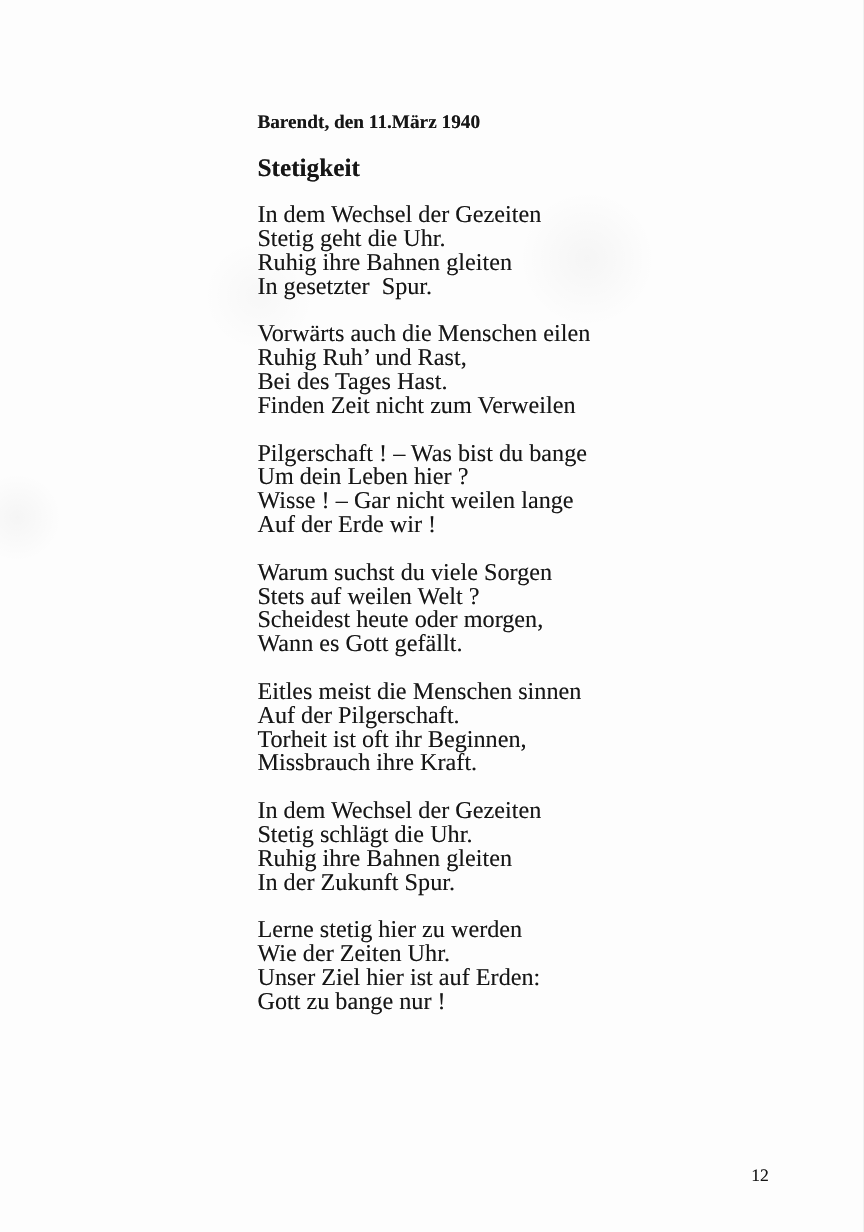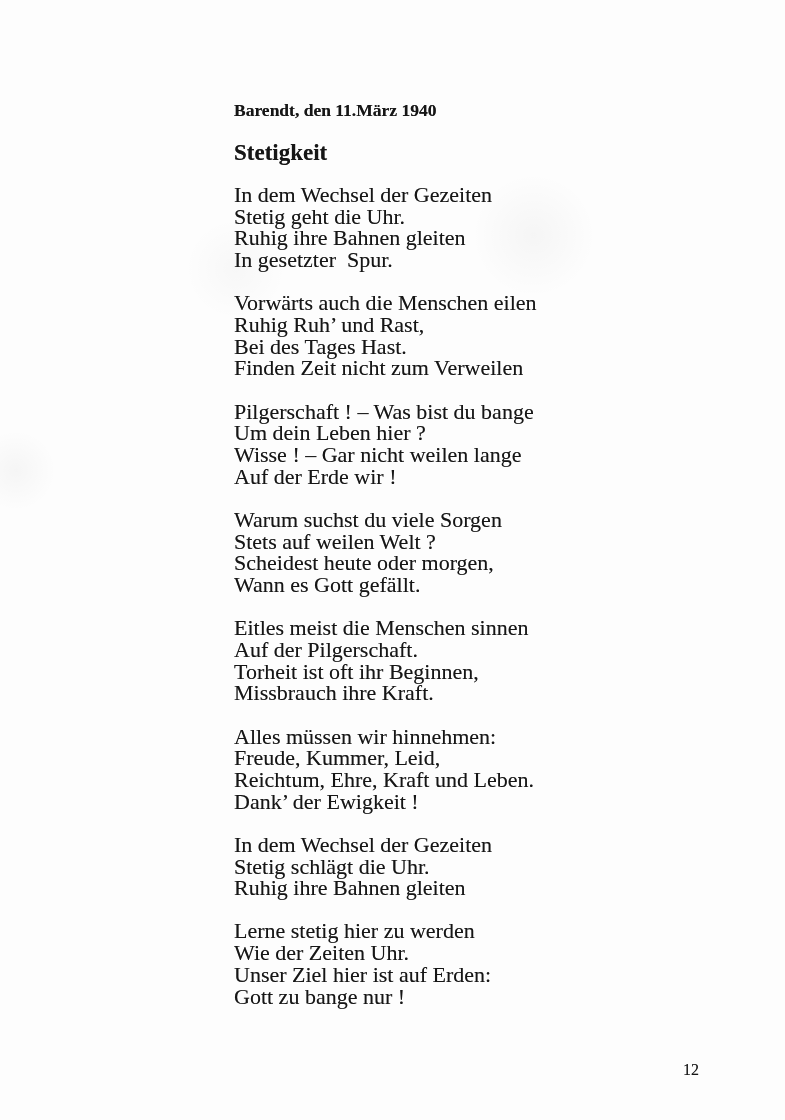--- a/index.html
+++ b/index.html
@@ -108,31 +108,26 @@
       <p class="line">Wann es Gott gefällt.</p>
     </div>
 
     <div class="stanza">
       <p class="line">Eitles meist die Menschen sinnen</p>
       <p class="line">Auf der Pilgerschaft.</p>
       <p class="line">Torheit ist oft ihr Beginnen,</p>
       <p class="line">Missbrauch ihre Kraft.</p>
     </div>
 
-    <div class="stanza">
-      <p class="line">Alles müssen wir hinnehmen:</p>
-      <p class="line">Freude, Kummer, Leid,</p>
-      <p class="line">Reichtum, Ehre, Kraft und Leben.</p>
-      <p class="line">Dank’ der Ewigkeit !</p>
-    </div>
 
     <div class="stanza">
       <p class="line">In dem Wechsel der Gezeiten</p>
       <p class="line">Stetig schlägt die Uhr.</p>
       <p class="line">Ruhig ihre Bahnen gleiten</p>
+      <p class="line">In der Zukunft Spur.</p>
     </div>
 
     <div class="stanza">
       <p class="line">Lerne stetig hier zu werden</p>
       <p class="line">Wie der Zeiten Uhr.</p>
       <p class="line">Unser Ziel hier ist auf Erden:</p>
       <p class="line">Gott zu bange nur !</p>
     </div>
 
   </div>

